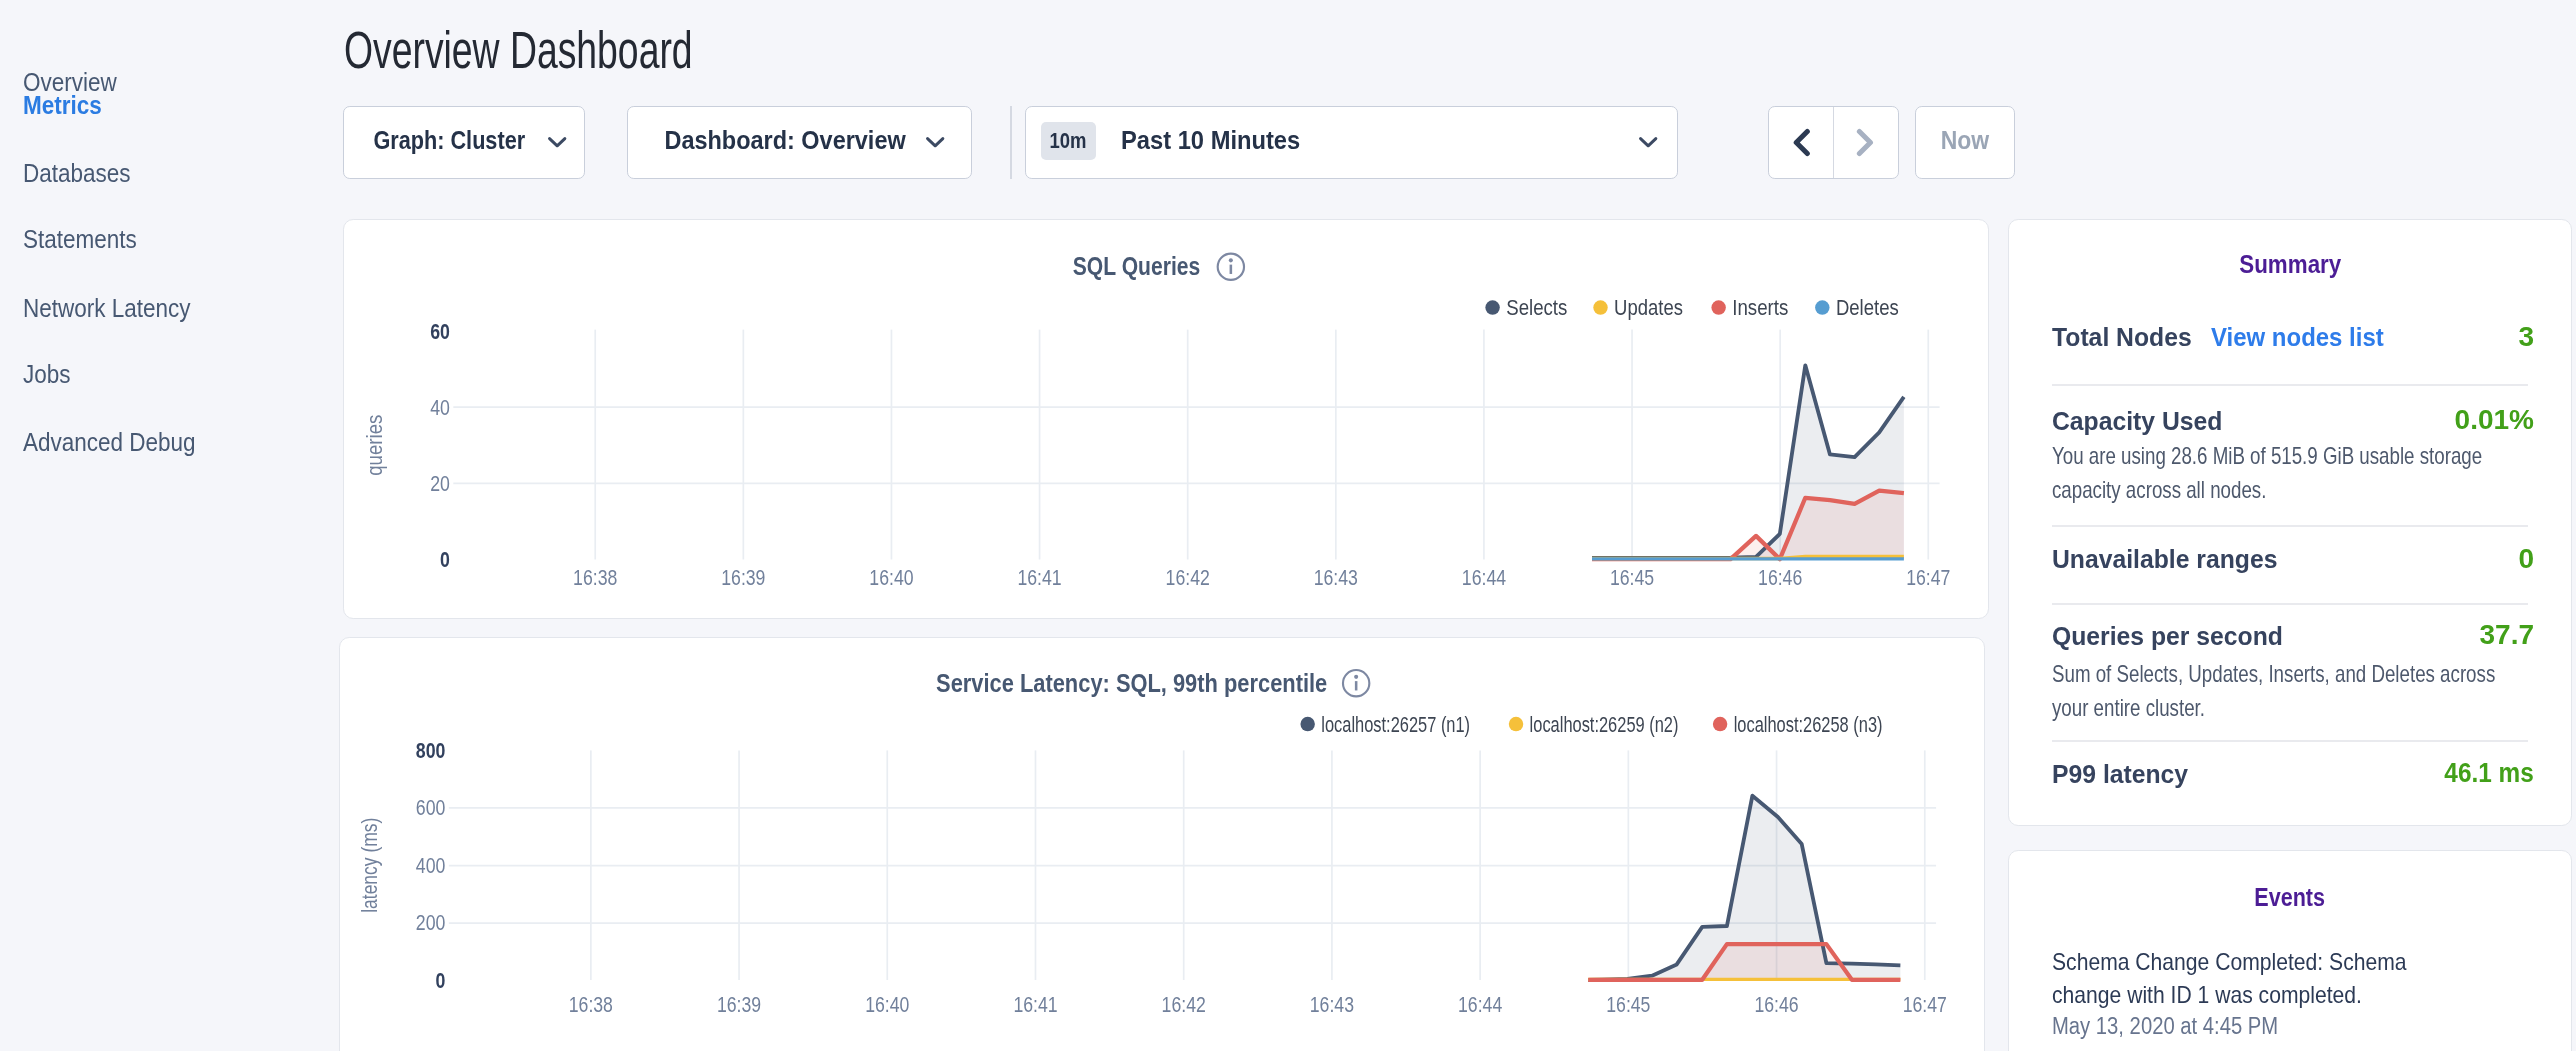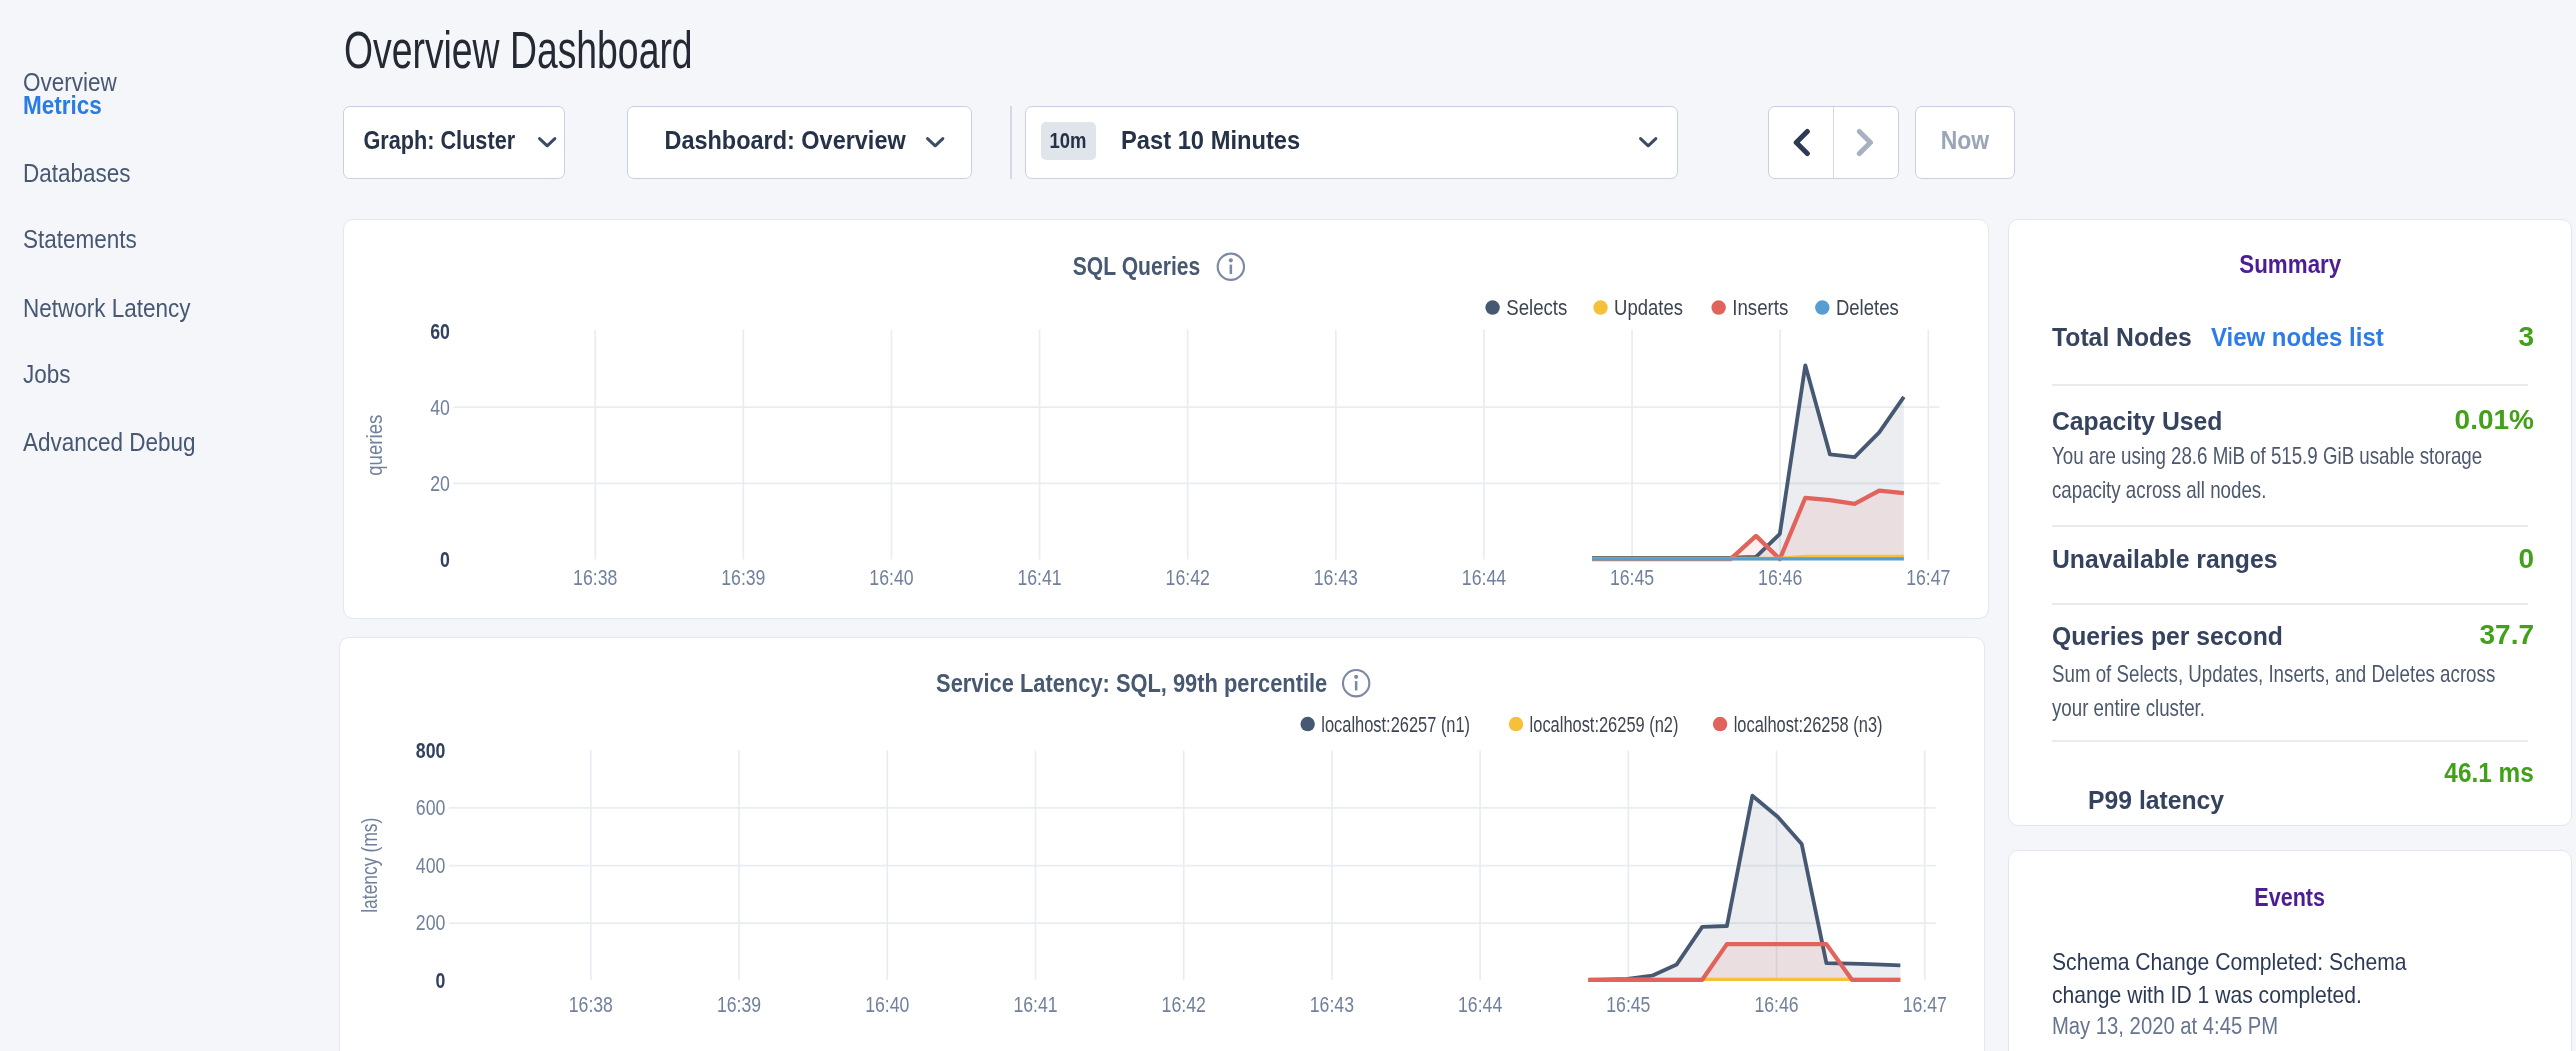--- a/index.html
+++ b/index.html
@@ -39,21 +39,21 @@
   <a style="top:30px;margin-top:40px;"><span class="tx" style="transform:scaleX(0.9);">Overview</span></a>
   <a class="active" style="top:93px;"><span class="tx" style="transform:scaleX(0.9);">Metrics</span></a>
   <a style="top:161px;"><span class="tx" style="transform:scaleX(0.9);">Databases</span></a>
   <a style="top:227px;"><span class="tx" style="transform:scaleX(0.9);">Statements</span></a>
   <a style="top:296px;"><span class="tx" style="transform:scaleX(0.9);">Network Latency</span></a>
   <a style="top:362px;"><span class="tx" style="transform:scaleX(0.9);">Jobs</span></a>
   <a style="top:430px;"><span class="tx" style="transform:scaleX(0.9);">Advanced Debug</span></a>
 </div>
 <h1><span class="tx" style="transform:scaleX(0.732);">Overview Dashboard</span></h1>
 
-<div class="ctl" style="left:343px; width:222px; justify-content:center;">
+<div class="ctl" style="left:343px; width:242px; justify-content:center;">
   <span class="lbl txc" style="transform:scaleX(0.85);">Graph: Cluster</span>
   <svg style="margin-left:8.5px;" width="20.4" height="12.8" viewBox="0 0 24 15">
       <path d="M3 3 L12 11.5 L21 3" fill="none" stroke="#3c4a63" stroke-width="3.5" stroke-linecap="round" stroke-linejoin="round"></path>
     </svg>
 </div>
 <div class="ctl" style="left:627px; width:345px; justify-content:center;">
   <span class="lbl txc" style="transform:scaleX(0.92);">Dashboard: Overview</span>
   <svg style="margin-left:8.5px;" width="20.4" height="12.8" viewBox="0 0 24 15">
       <path d="M3 3 L12 11.5 L21 3" fill="none" stroke="#3c4a63" stroke-width="3.5" stroke-linecap="round" stroke-linejoin="round"></path>
     </svg>
@@ -193,21 +193,21 @@
   <div class="abs sum-val" style="right:37px; top:186px;"><span class="txr">0.01%</span></div>
   <div class="abs sum-sub" style="left:43px; top:219px;"><span class="tx" style="transform:scaleX(0.78);">You are using 28.6 MiB of 515.9 GiB usable storage<br>capacity across all nodes.</span></div>
   <div class="abs divider" style="top:305px;"></div>
   <div class="abs sum-label" style="left:43px; top:327px;"><span class="tx" style="transform:scaleX(0.97);">Unavailable ranges</span></div>
   <div class="abs sum-val" style="right:37px; top:325px;"><span class="txr">0</span></div>
   <div class="abs divider" style="top:383px;"></div>
   <div class="abs sum-label" style="left:43px; top:404px;"><span class="tx" style="transform:scaleX(0.97);">Queries per second</span></div>
   <div class="abs sum-val" style="right:37px; top:401px;"><span class="txr">37.7</span></div>
   <div class="abs sum-sub" style="left:43px; top:437px;"><span class="tx" style="transform:scaleX(0.78);">Sum of Selects, Updates, Inserts, and Deletes across<br>your entire cluster.</span></div>
   <div class="abs divider" style="top:520px;"></div>
-  <div class="abs sum-label" style="left:43px; top:568px;margin-left:36px;"><span class="tx" style="transform:scaleX(0.97);">P99 latency</span></div>
+  <div class="abs sum-label" style="left:43px; top:542px;"><span class="tx" style="transform:scaleX(0.97);">P99 latency</span></div>
   <div class="abs sum-val" style="right:37px; top:539px;"><span class="txr" style="transform:scaleX(0.87);">46.1 ms</span></div>
 </div>
 
 <div class="card" style="left:2008px; top:850px; width:564px; height:340px;">
   <div class="abs sum-title" style="left:0; right:0; top:33px; text-align:center;"><span class="txc" style="transform:scaleX(0.83);">Events</span></div>
   <div class="abs ev-text" style="left:43px; top:94px;"><span class="tx" style="transform:scaleX(0.88);">Schema Change Completed: Schema<br>change with ID 1 was completed.</span></div>
   <div class="abs ev-date" style="left:43px; top:164px;"><span class="tx" style="transform:scaleX(0.88);">May 13, 2020 at 4:45 PM</span></div>
 </div>
 
 

